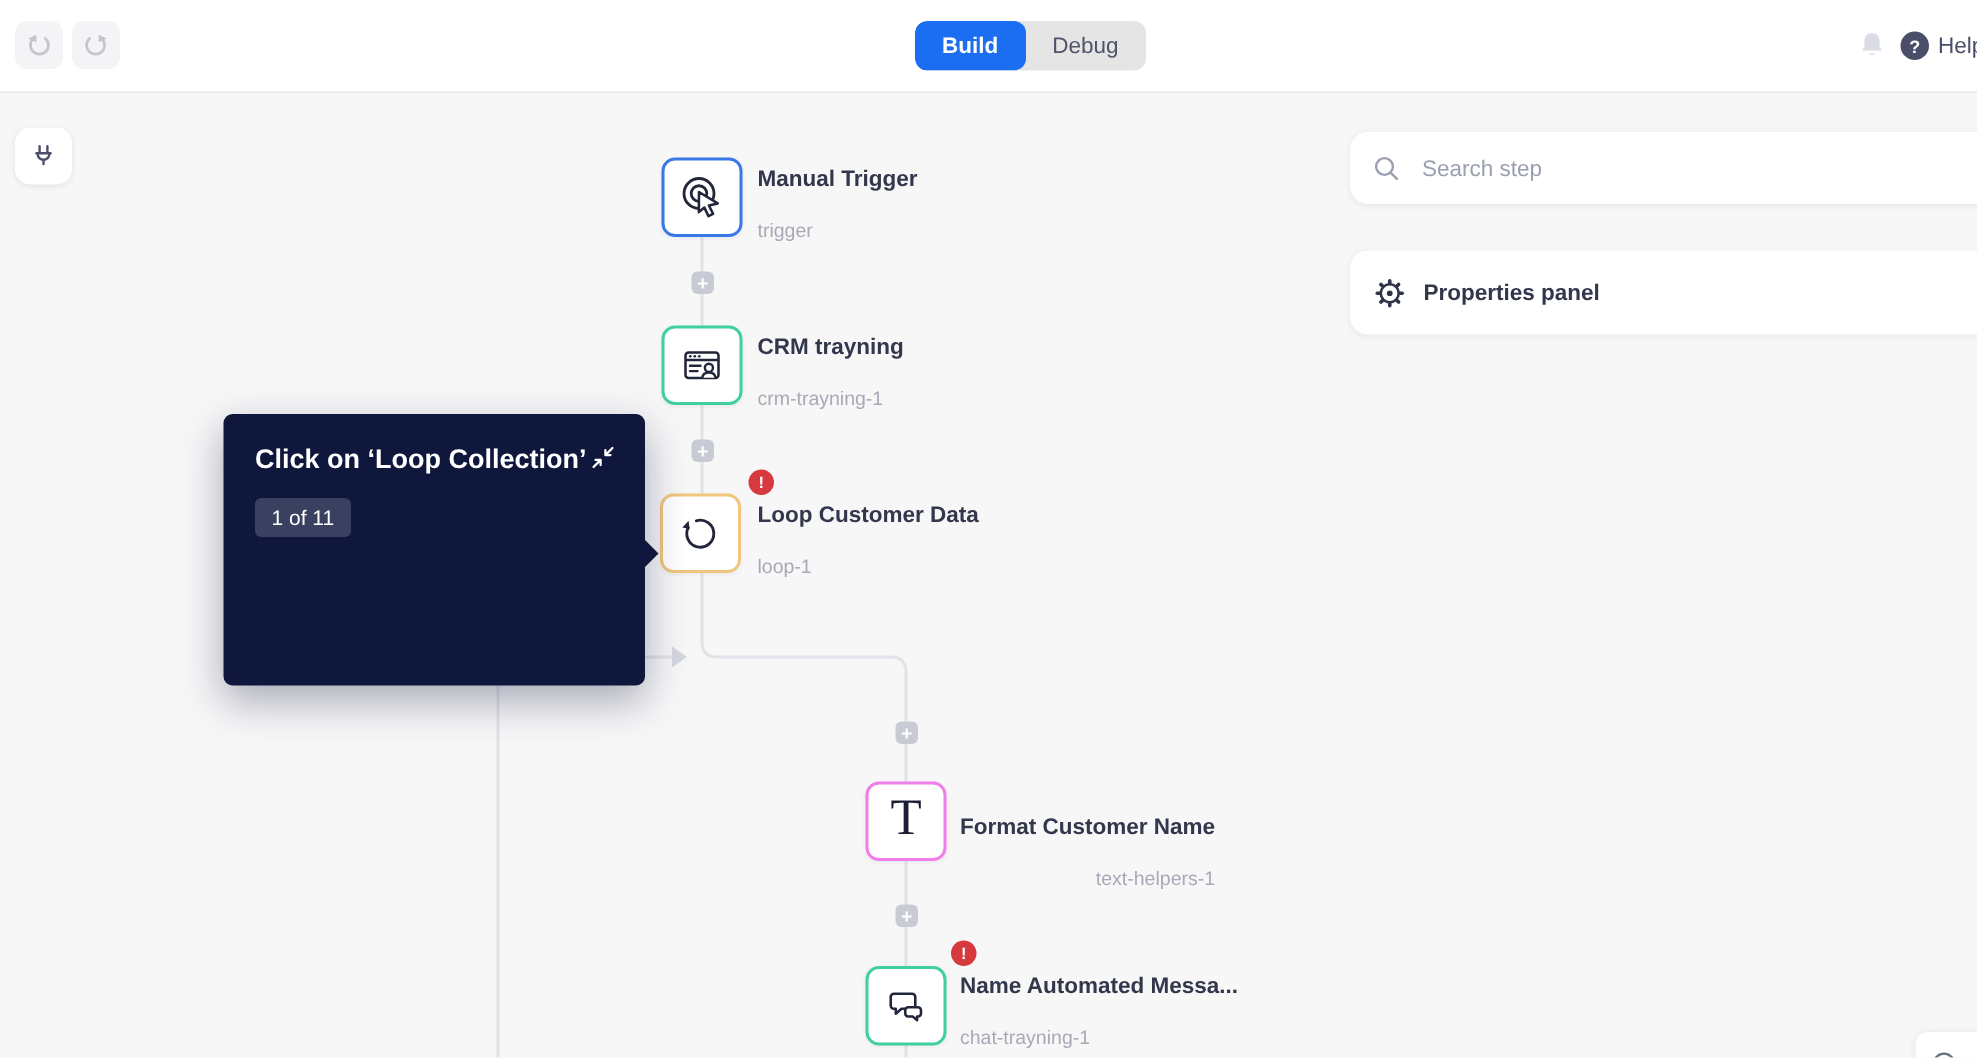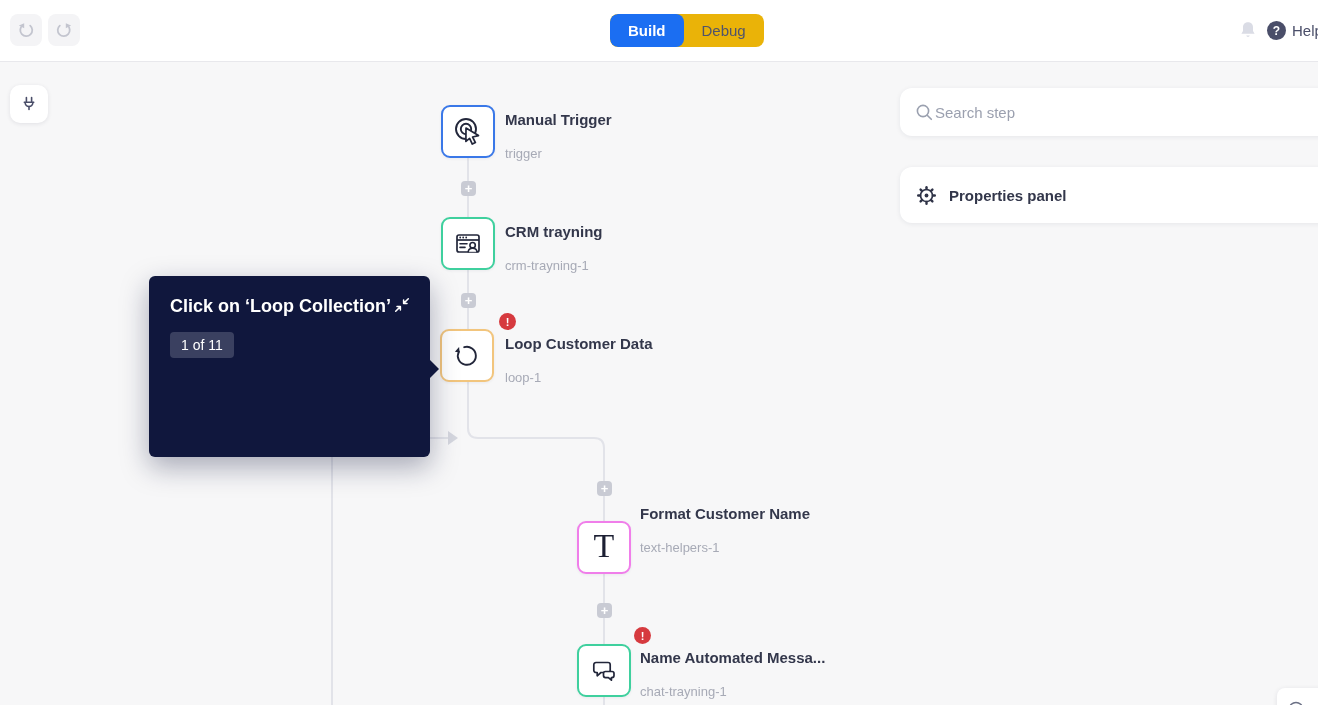--- a/index.html
+++ b/index.html
@@ -17,21 +17,21 @@
   }
   .icon-btn {
     position: absolute; width: 32px; height: 32px; top: 14px;
     background: #f4f4f6; border: none; border-radius: 8px;
     display: flex; align-items: center; justify-content: center; cursor: pointer;
   }
   .icon-btn.undo { left: 10px; }
   .icon-btn.redo { left: 48px; }
   .tab-group {
     position: absolute; left: 610px; top: 14px; height: 33px;
-    background: #eab308; border-radius: 8px; display: flex; overflow: hidden; justify-content: center;
+    background: #e5e5e5; border-radius: 8px; display: flex; overflow: hidden; justify-content: center;
   }
   .tab {
     height: 33px; padding: 0 18px; border: none; cursor: pointer;
     font-family: "Liberation Sans", sans-serif; font-size: 15px;
     display: flex; align-items: center; justify-content: center;
   }
   .tab.active { background: #1b6ef2; color: #ffffff; border-radius: 8px; font-weight: 700; }
   .tab.inactive { background: transparent; color: #50546b; }
   .bell { position: absolute; left: 1238px; top: 20px; width: 20px; height: 22px; }
   .help-wrap { position: absolute; left: 1267px; top: 21px; display: flex; align-items: center; gap: 6px; cursor: pointer; }
@@ -64,21 +64,21 @@
   .node--loop    { left: 440px; top: 267px; border: 2px solid #f2c57d; }
   .node--format  { left: 577px; top: 459px; border: 2px solid #f07eea; }
   .node--send    { left: 577px; top: 582px; border: 2px solid #3fd09e; }
 
   .node-label { position: absolute; z-index: 4; }
   .node-label .title { font-size: 15px; font-weight: 600; color: #33374b; }
   .node-label .sub   { font-size: 13px; color: #a7aab6; margin-top: 18px; }
   .label--trigger { left: 505px; top: 49px; }
   .label--crm     { left: 505px; top: 161px; }
   .label--loop    { left: 505px; top: 273px; }
-  .label--format  { left: 640px; top: 443px; }
+  .label--format  { left: 640px; top: 481px; text-align: right; }
   .label--send    { left: 640px; top: 587px; }
 
   .err-badge {
     position: absolute; width: 17px; height: 17px; border-radius: 50%;
     background: #d63a3f; color: #ffffff; font-size: 11px; font-weight: 700;
     display: flex; align-items: center; justify-content: center; z-index: 5;
   }
   .err--loop { left: 499px; top: 251px; }
   .err--send { left: 634px; top: 565px; }
 
@@ -120,21 +120,21 @@
   
   .search-box {
     position: absolute; left: 900px; top: 26px; width: 440px; height: 48px;
     background: #ffffff; border-radius: 12px; z-index: 6;
     box-shadow: 0 1px 5px rgba(30,33,60,0.08);
     display: flex; align-items: center; padding-left: 15px;
   }
   .search-box input {
     border: none; outline: none; background: transparent;
     font-family: "Liberation Sans", sans-serif; font-size: 15px;
-    color: #33374b; margin-left: 1px; width: 320px;
+    color: #33374b; margin-left: 14px; width: 320px;
   }
   .search-box input::placeholder { color: #9ba0af; }
   .props-panel {
     position: absolute; left: 900px; top: 105px; width: 440px; height: 56px;
     background: #ffffff; border-radius: 12px; z-index: 6;
     box-shadow: 0 1px 5px rgba(30,33,60,0.08);
     display: flex; align-items: center; padding-left: 16px; cursor: pointer;
   }
   .props-panel .p-title { font-size: 15px; font-weight: 600; color: #33374b; margin-left: 12px; }
 

